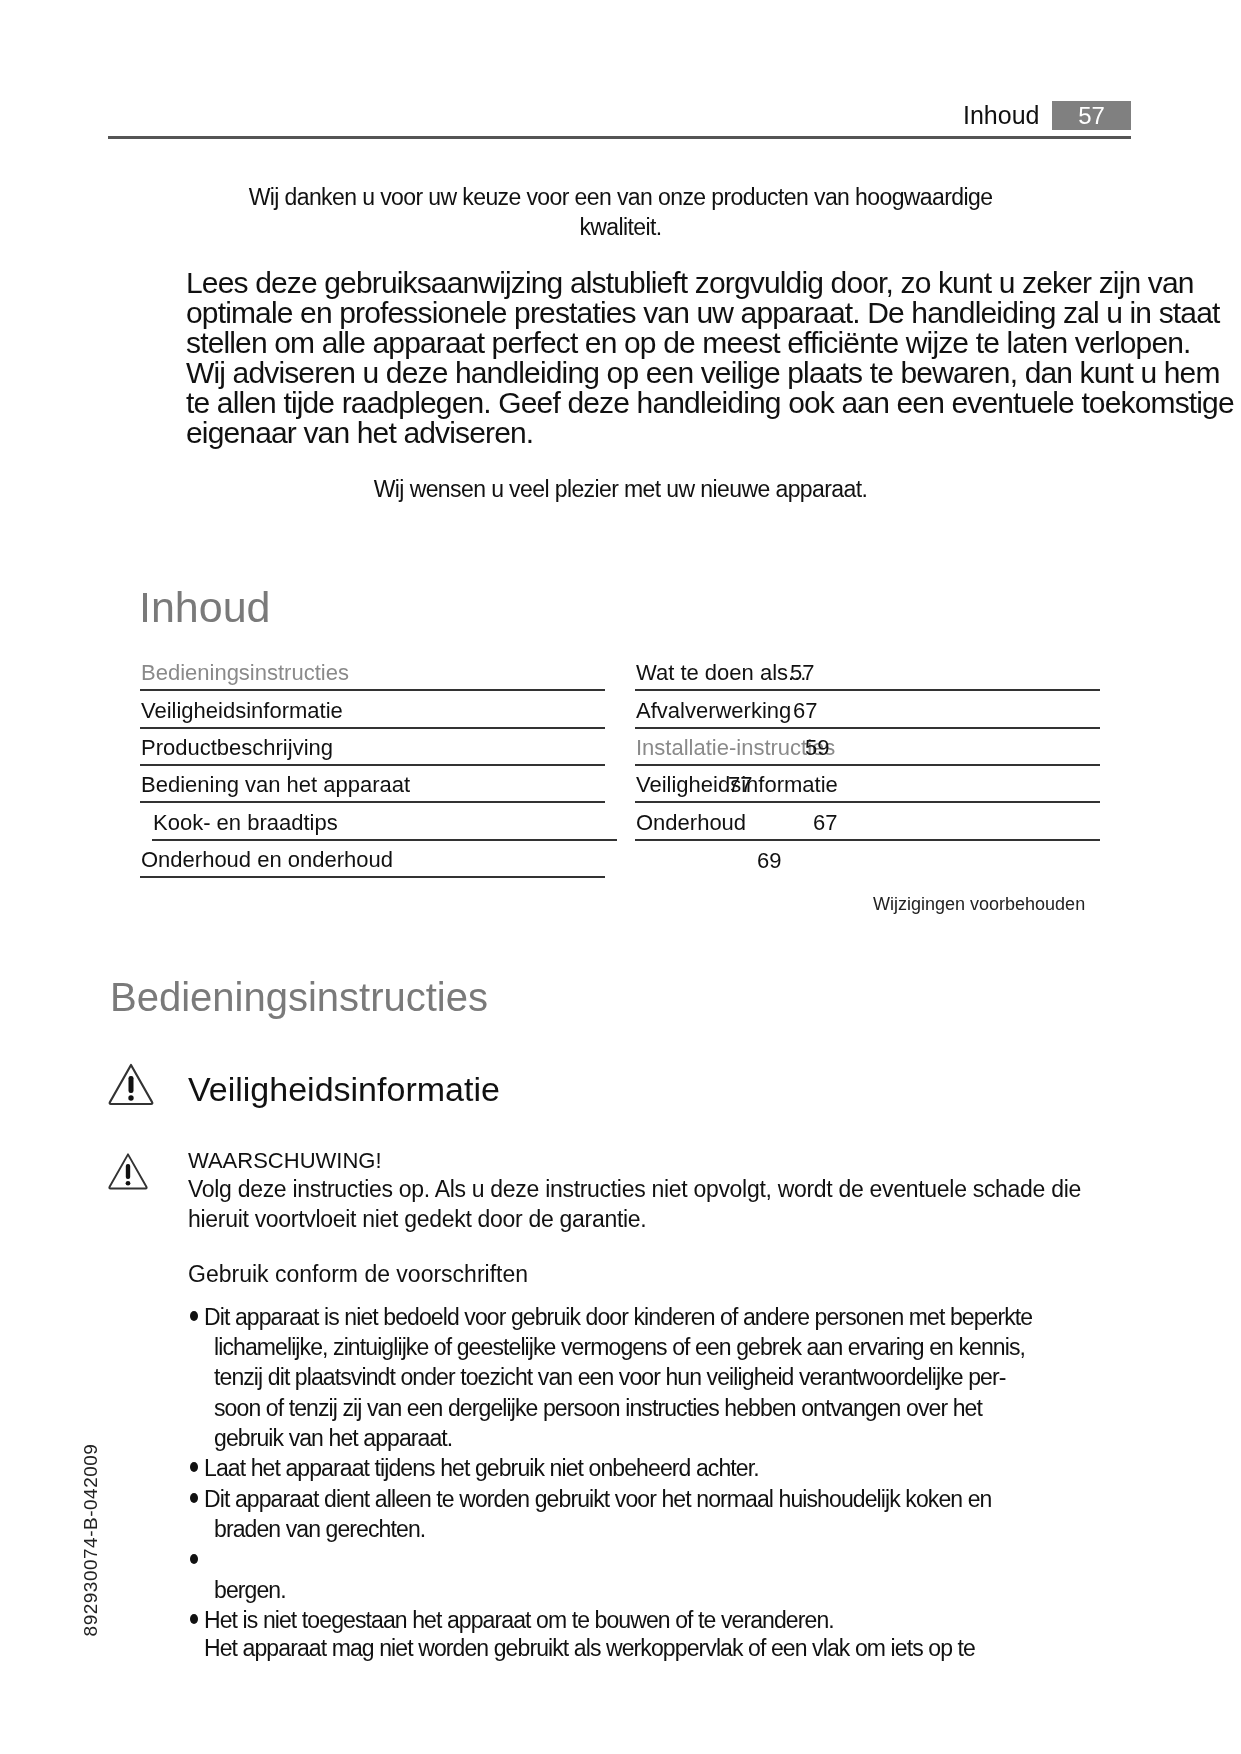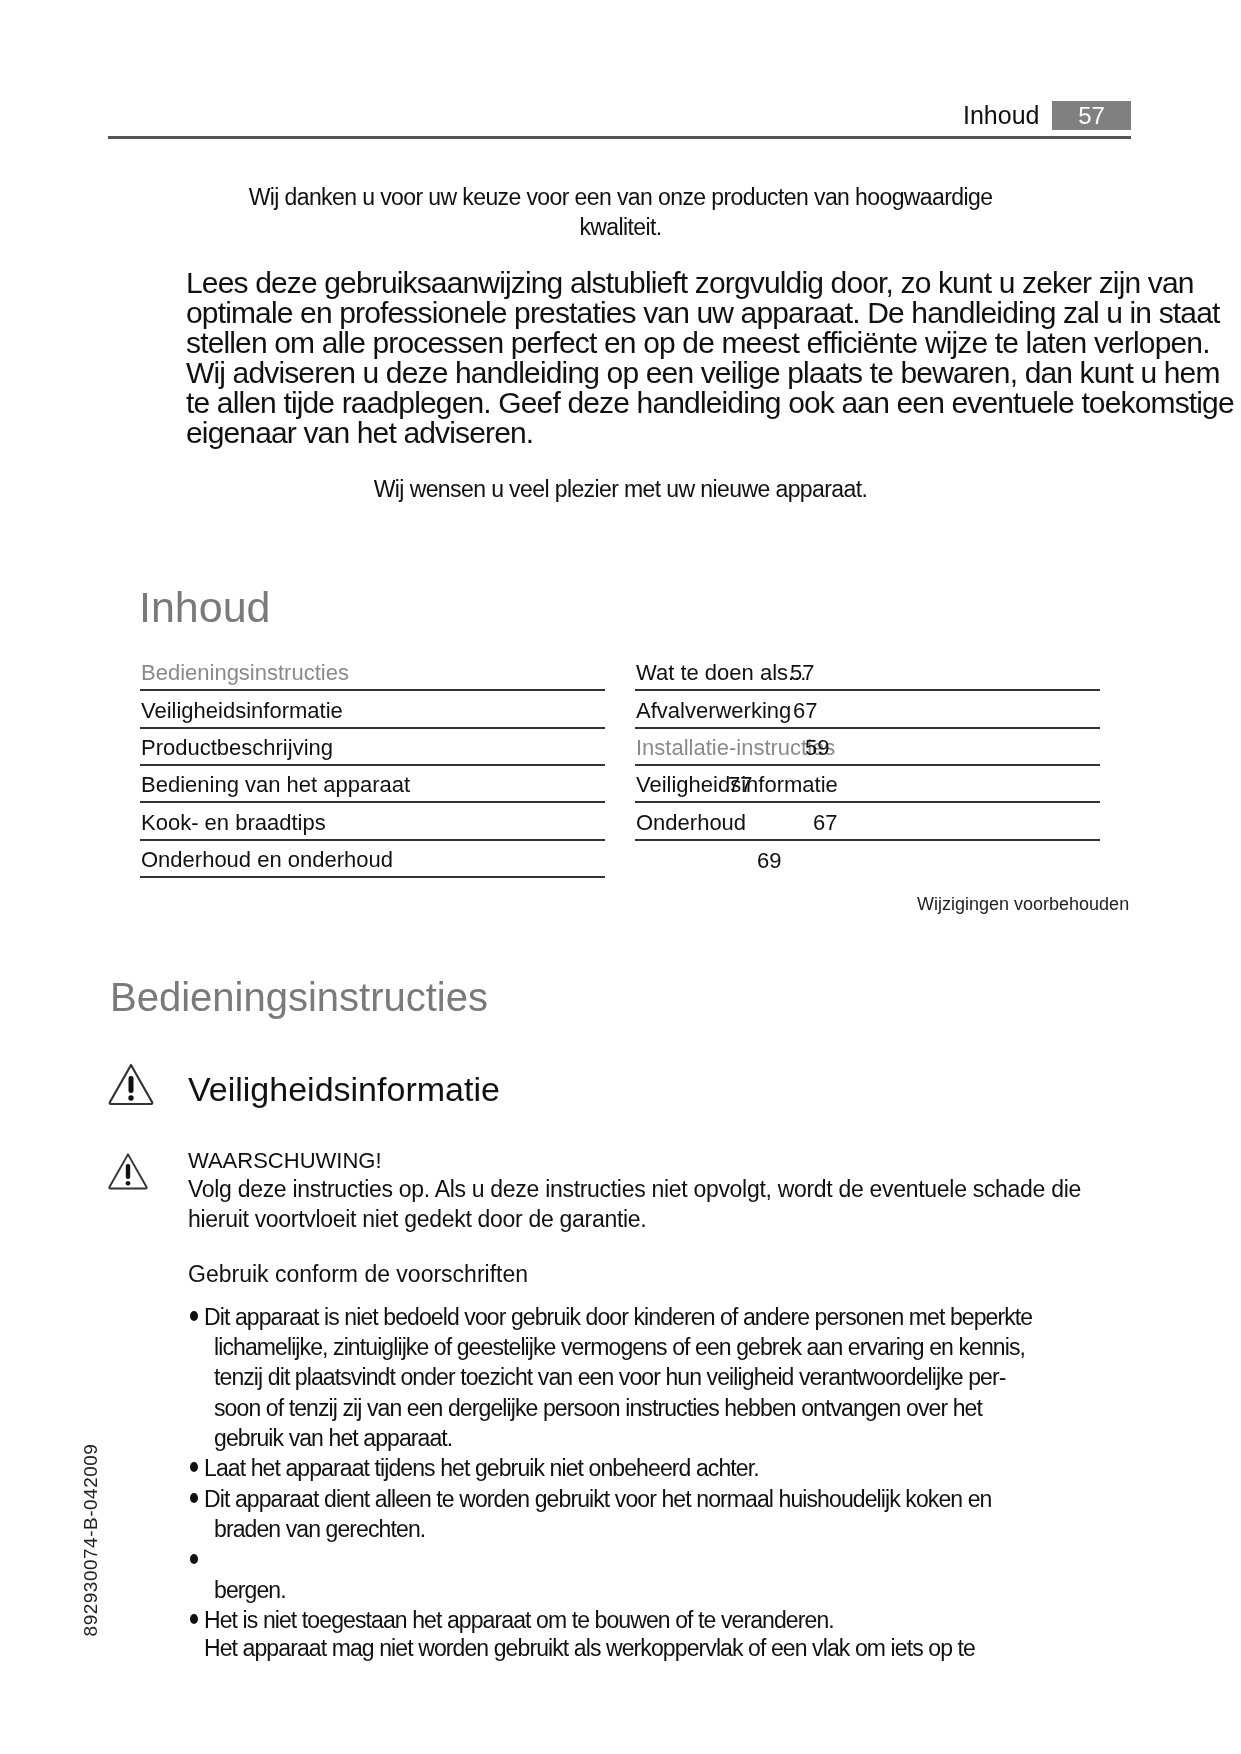--- a/index.html
+++ b/index.html
@@ -14,21 +14,21 @@
   
   .center-line { left:0; width:1241px; text-align:center; font-size:23px; letter-spacing:-0.6px; }
   .body-line { left:186px; font-size:30px; letter-spacing:-0.85px; }
   
   .toc-title { left:139px; top:583px; font-size:43px; color:#7a7a7a; }
   .toc-col { position:absolute; }
   .toc-row { position:absolute; left:0; height:37px; border-bottom:2px solid #333; }
   .toc-label { position:absolute; left:1px; bottom:3px; font-size:22px; white-space:nowrap; }
   .toc-label.section { color:#8a8a8a; }
   .toc-num { position:absolute; bottom:3px; font-size:22px; white-space:nowrap; }
-  .note { left:873px; top:894px; font-size:18px; color:#222;margin-left:44px; }
+  .note { left:873px; top:894px; font-size:18px; color:#222; }
   
   .sec-title { left:110px; top:975px; font-size:40px; color:#7a7a7a; }
   .sub-title { left:188px; top:1070px; font-size:34px; color:#111; }
   .warn-icon { position:absolute; }
   .warn-head { left:188px; top:1148px; font-size:22px; font-weight:normal; color:#111; }
   .para-line { left:188px; font-size:23px; letter-spacing:-0.3px; }
   .h3 { left:188px; top:1261px; font-size:23px; color:#111; }
   .bullet-line { font-size:23px; letter-spacing:-0.9px; }
   .bullet-dot { position:absolute; width:8px; height:10px; border-radius:50%; background:#111; }
   .doc-code { left:91px; top:1540px; font-size:19px; color:#222;
@@ -39,21 +39,21 @@
 
 <div class="abs hdr-title">Inhoud</div>
 <div class="abs hdr-page">57</div>
 <div class="abs hdr-rule"></div>
 
 <div class="abs center-line" style="top:184px">Wij danken u voor uw keuze voor een van onze producten van hoogwaardige</div>
 <div class="abs center-line" style="top:214px">kwaliteit.</div>
 
 <div class="abs body-line" style="top:266px">Lees deze gebruiksaanwijzing alstublieft zorgvuldig door, zo kunt u zeker zijn van</div>
 <div class="abs body-line" style="top:296px">optimale en professionele prestaties van uw apparaat. De handleiding zal u in staat</div>
-<div class="abs body-line" style="top:326px">stellen om alle processen perfect en op de meest efficiënte wijze te laten verlopen.</div>
+<div class="abs body-line" style="top:326px">stellen om alle apparaat perfect en op de meest efficiënte wijze te laten verlopen.</div>
 <div class="abs body-line" style="top:356px">Wij adviseren u deze handleiding op een veilige plaats te bewaren, dan kunt u hem</div>
 <div class="abs body-line" style="top:386px">te allen tijde raadplegen. Geef deze handleiding ook aan een eventuele toekomstige</div>
 <div class="abs body-line" style="top:416px">eigenaar van het adviseren.</div>
 
 <div class="abs center-line" style="top:476px">Wij wensen u veel plezier met uw nieuwe apparaat.</div>
 
 <div class="abs toc-title">Inhoud</div>
 
 <div class="toc-col" style="left:140px; top:652px; width:465px;">
   <div class="toc-row" style="top:0; width:465px;">
@@ -61,21 +61,21 @@
   </div>
   <div class="toc-row" style="top:38px; width:465px;">
     <span class="toc-label">Veiligheidsinformatie</span>
   </div>
   <div class="toc-row" style="top:75px; width:465px;">
     <span class="toc-label">Productbeschrijving</span>
   </div>
   <div class="toc-row" style="top:112px; width:465px;">
     <span class="toc-label">Bediening van het apparaat</span>
   </div>
-  <div class="toc-row" style="top:150px; width:465px;">
+  <div class="toc-row" style="top:150px; width:465px;margin-left:12px;">
     <span class="toc-label">Kook- en braadtips</span>
   </div>
   <div class="toc-row" style="top:187px; width:465px;">
     <span class="toc-label">Onderhoud en onderhoud</span>
   </div>
 </div>
 
 <div class="toc-col" style="left:635px; top:652px; width:465px;">
   <div class="toc-row" style="top:0; width:465px;">
     <span class="toc-label">Wat te doen als...</span>

